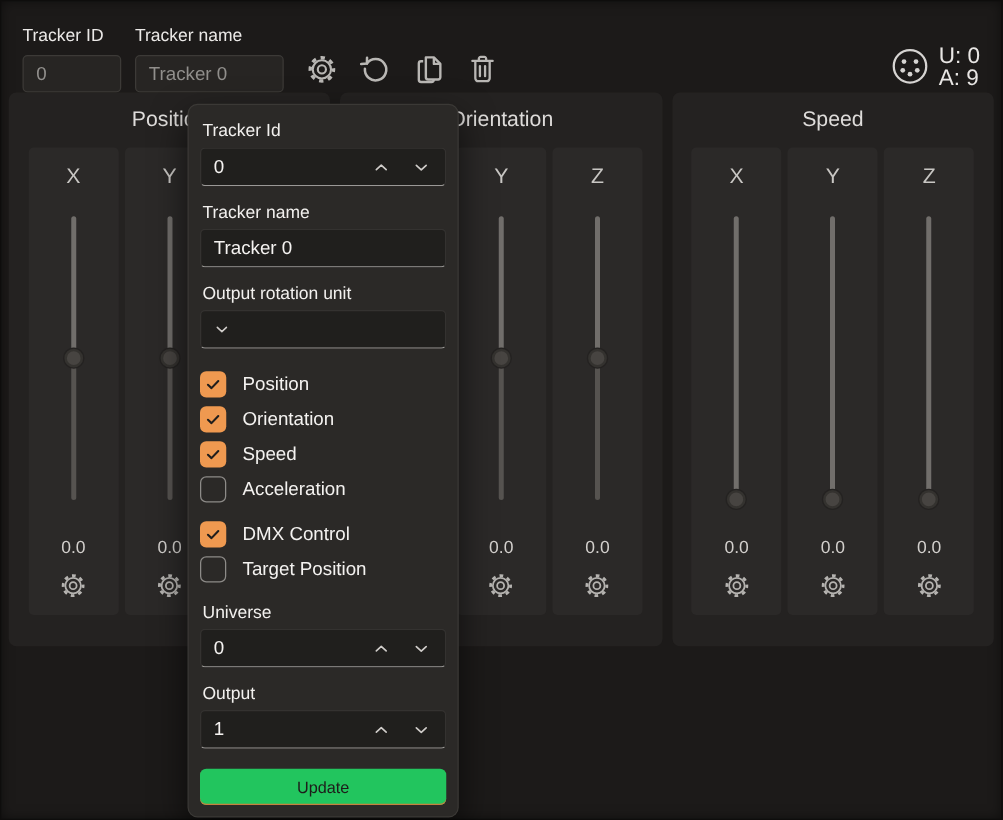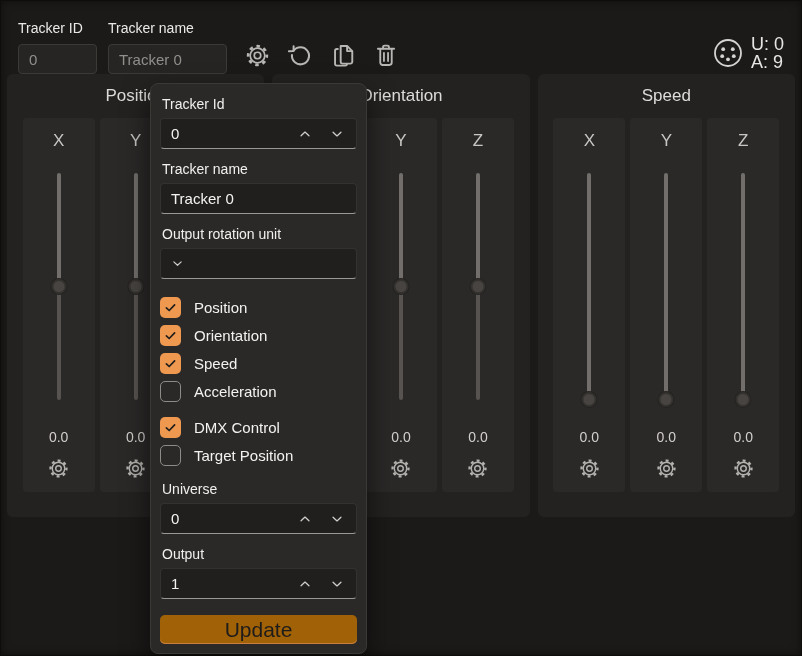--- a/index.html
+++ b/index.html
@@ -79,21 +79,21 @@
   .cbx-row.gap-before{margin-top:8px;}
   .cbx{
     width:21px;height:21px;border-radius:5px;box-sizing:border-box;
     display:flex;align-items:center;justify-content:center;flex:0 0 21px;
   }
   .cbx-row.checked .cbx{background:#ef9950;}
   .cbx-row.unchecked .cbx{border:1px solid #8d8b88;background:transparent;}
   .cbx-label{font-size:15px;color:#f4f2f0;}
   .update-btn{
     width:100%;height:29px;margin-top:16px;border:none;border-radius:5px;
-    background:#a16207;color:#1e1c1a;font-size:21px;cursor:pointer;
+    background:#22c55e;color:#1e1c1a;font-size:13px;cursor:pointer;
     font-family:"Liberation Sans",sans-serif;
     box-shadow:inset 0 -1px 0 #c87f3f;
   }
 </style>
 </head>
 <body>
 
 <div class="window">
 
   <header class="hdr">

